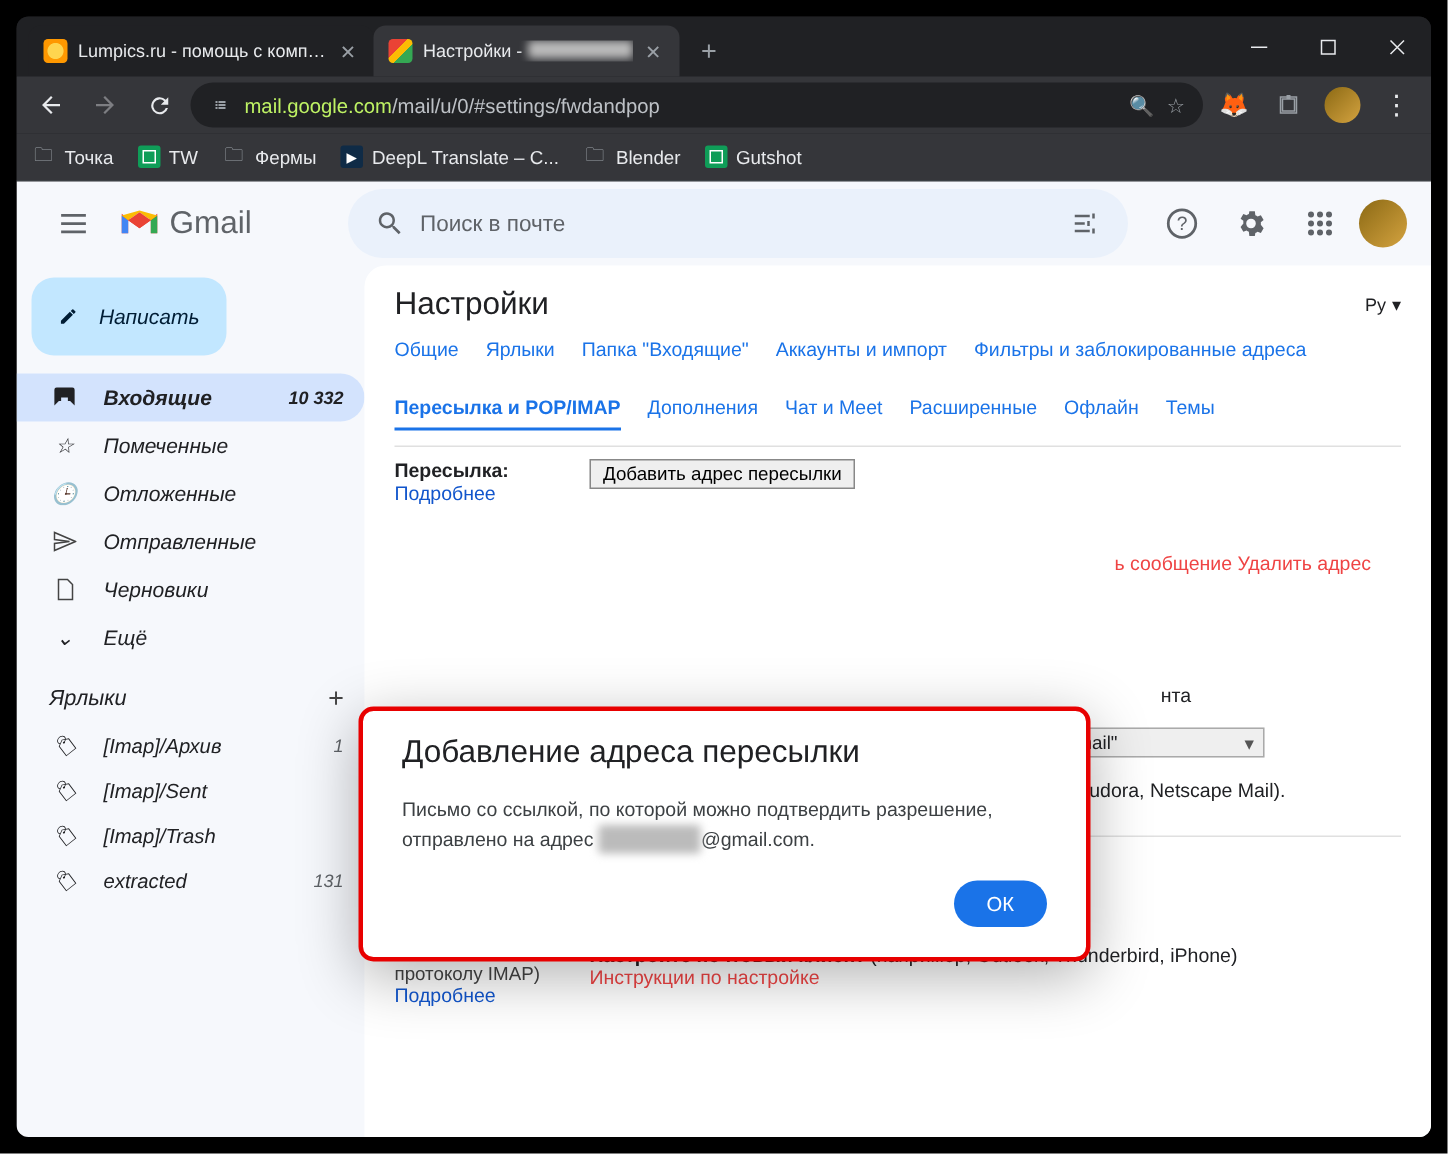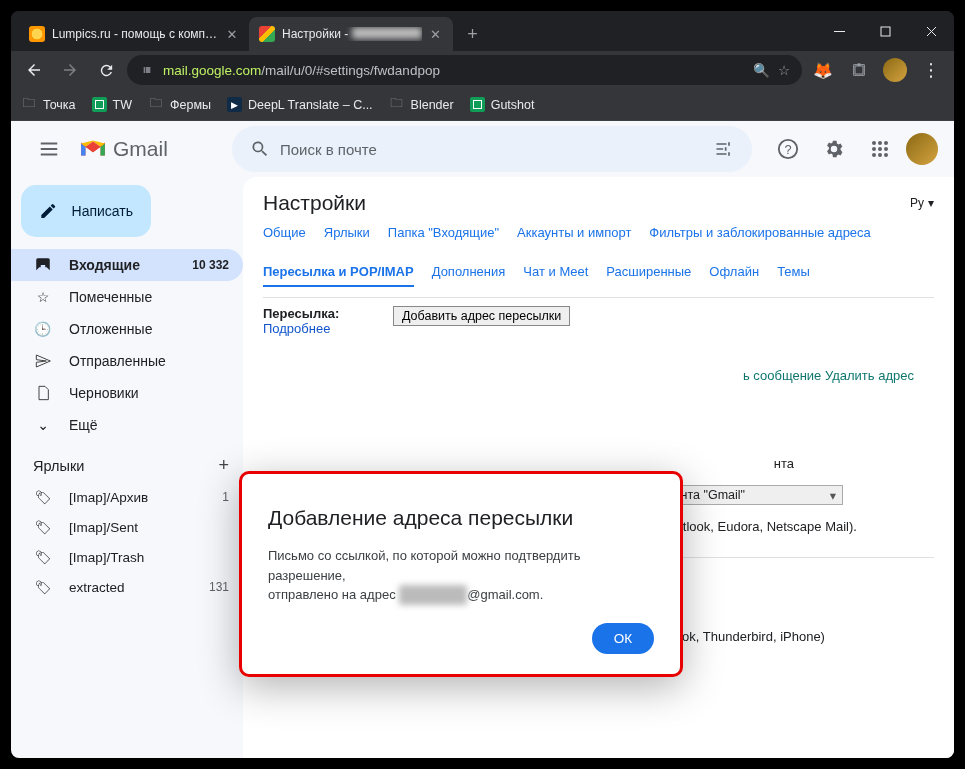--- a/index.html
+++ b/index.html
@@ -32,21 +32,21 @@
 .gmail-logo { display:flex; align-items:center; gap:6px; font-size:21px; color:#5f6368; width:145px;}
 .gmail-m { width:28px; height:22px;}
 .search-bar { flex:1; max-width:520px; height:46px; background:#eaf1fb; border-radius:23px; display:flex; align-items:center; padding:0 8px;}
 .search-icon { width:40px; display:flex; justify-content:center; color:#5f6368;}
 .search-input { flex:1; color:#5f6368; font-size:15px;}
 .tune-icon { width:40px; display:flex; justify-content:center; color:#5f6368;}
 .gbar-right { margin-left:auto; display:flex; align-items:center; gap:6px;}
 .gicon { width:40px; height:40px; display:flex; align-items:center; justify-content:center; color:#5f6368;}
 .avatar { width:32px; height:32px; border-radius:50%; background:linear-gradient(135deg,#8b6914,#d4a340);}
 .main { display:flex; position:absolute; top:56px; left:0; right:0; bottom:0;}
-.sidebar { width:232px; padding:8px 0;}
+.sidebar { width:232px; padding:8px 0;font-style:italic;}
 .compose { margin:0 0 12px 10px; width:130px; height:52px; background:#c2e7ff; border-radius:15px; display:flex; align-items:center; gap:14px; padding:0 18px; font-size:14px; color:#001d35; font-weight:500;}
 .nav { list-style:none;}
 .nav-item { height:32px; display:flex; align-items:center; padding:0 14px 0 22px; gap:16px; font-size:14px; color:#202124; border-radius:0 16px 16px 0;}
 .nav-item.active { background:#d3e3fd; font-weight:700;}
 .nav-item .count { margin-left:auto; font-size:12px; color:#5f6368;}
 .nav-item.active .count { color:#202124; font-weight:700;}
 .nav-icon { width:20px; height:20px; display:flex; align-items:center; justify-content:center; color:#202124;}
 .labels-hdr { display:flex; align-items:center; padding:14px 14px 6px 22px; font-size:14.5px; font-weight:500; color:#202124;}
 .labels-hdr .plus { margin-left:auto; font-size:18px; color:#444;}
 .label-item { height:30px; display:flex; align-items:center; padding:0 14px 0 22px; gap:16px; font-size:13.5px; color:#202124;}
@@ -58,27 +58,27 @@
 .tabs-row { display:flex; gap:18px; padding:0 20px; font-size:13px; color:#1a73e8; flex-wrap:wrap;}
 .tab-item { color:#1a73e8; padding-bottom:6px;}
 .tab-item.sel { color:#1a73e8; font-weight:700; border-bottom:2px solid #1a73e8;}
 .settings-body { padding:10px 20px; font-size:13px; color:#202124;}
 .row { display:flex; border-top:1px solid #e0e0e0; padding:8px 0;}
 .row:first-child { border-top:1px solid #e0e0e0;}
 .row-label { width:130px; font-weight:700; font-size:13px;}
 .row-label .sub { font-weight:400; font-size:12.5px; color:#444;}
 .row-content { flex:1;}
 .btn-outline { border:1px solid #888; background:#efefef; padding:2px 8px; font-size:12.5px;}
-.link { color:#0f766e;}
+.link { color:#ef4444;}
 .select-fake { display:inline-block; border:1px solid #aaa; background:#efefef; padding:2px 22px 2px 8px; font-size:12.5px; width:260px; position:relative;}
 .select-fake::after { content:'▾'; position:absolute; right:6px; top:2px; color:#555;}
 .right-links { position:absolute; right:20px;}
 .radio { width:12px; height:12px; border:1px solid #555; border-radius:50%; display:inline-block; vertical-align:middle;}
 .radio.on { border:4px solid #1a73e8; width:12px; height:12px;}
-.modal { position:absolute; top:350px; left:228px; width:444px; background:#fff; border-radius:10px; padding:32px 26px 20px; box-shadow:0 10px 40px rgba(0,0,0,.3); border:3px solid #e80000;}
+.modal { position:absolute; top:350px; left:228px; width:488px; background:#fff; border-radius:10px; padding:16px 26px 20px; box-shadow:0 10px 40px rgba(0,0,0,.3); border:3px solid #e80000;}
 .modal-title { font-size:21px; color:#202124; margin-bottom:16px; font-family:"Google Sans",Arial,sans-serif;}
 .modal-text { font-size:13px; color:#3c4043; line-height:1.5;}
 .blur { filter:blur(3px); display:inline-block; background:#bbb; color:transparent; border-radius:2px;}
 .modal-btn { float:right; background:#1a73e8; color:#fff; border:none; border-radius:18px; padding:8px 22px; font-size:13.5px; margin-top:18px;}
 svg { display:block;}
 </style>
 </head>
 <body>
 
 <div class="browser">

